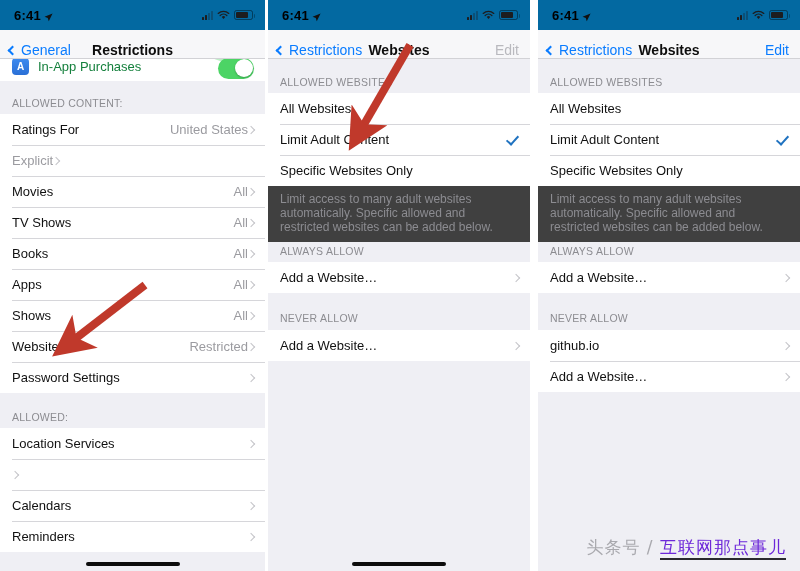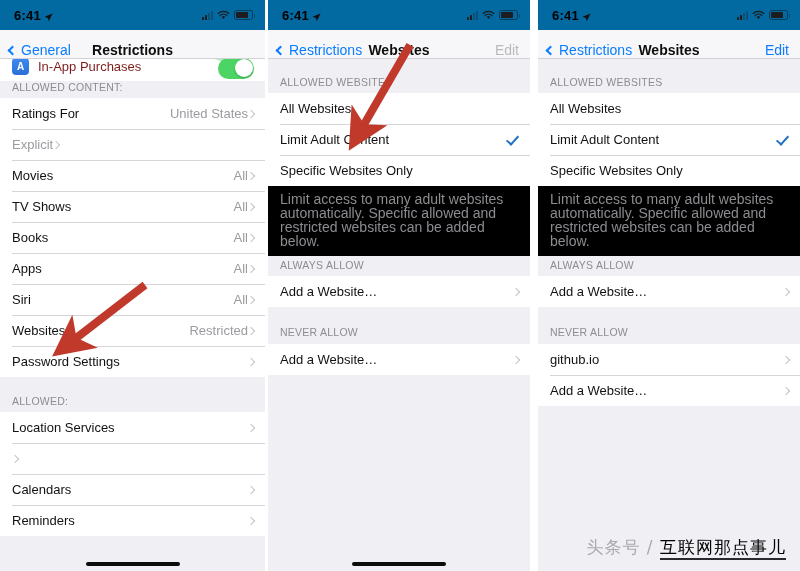--- a/index.html
+++ b/index.html
@@ -189,25 +189,25 @@
   .check::after {
     content: "";
     position: absolute;
     left: 3px; top: 0px;
     width: 5px; height: 10px;
     border-right: 2px solid #1f72c0;
     border-bottom: 2px solid #1f72c0;
     transform: rotate(42deg);
   }
   .footnote {
-    font-size: 14px;
+    font-size: 12px;
     line-height: 14px;
     color: #8c8c91;
     padding: 6px 14px 8px 12px;
-    background: #000000;
+    background: #404040;
   }
   .spacer { background: #efeff4; }
 
   
   .partial-row {
     height: 22px;
     background: #fff;
     display: flex;
     align-items: center;
     padding: 0 11px 0 12px;
@@ -229,21 +229,21 @@
     left: 0; right: 0; top: 1px;
     text-align: center;
     color: #fff;
     font-size: 10px;
     font-weight: bold;
     line-height: 15px;
   }
   .partial-row .label {
     flex: 1;
     font-size: 13px;
-    color: #7f1d1d;
+    color: #15803d;
     margin-top: -8px;
     white-space: nowrap;
   }
   .toggle {
     width: 36px; height: 21px;
     border-radius: 11px;
     background: #4cd465;
     position: relative;
     flex: 0 0 auto;
     margin-top: -4px;
@@ -292,21 +292,21 @@
     right: 14px;
     bottom: 12px;
     font-family: "DejaVu Sans", sans-serif;
     font-size: 17px;
     color: #a9a9ae;
     letter-spacing: 1px;
     white-space: nowrap;
     z-index: 25;
   }
   .watermark .wm-b {
-    color: #000000;
+    color: #6d28d9;
     border-bottom: 2px solid #2a2a2e;
     padding-bottom: 1px;
   }
 </style>
 </head>
 <body>
 
 <div class="stage">
 
   <div class="phone p1">
@@ -351,21 +351,21 @@
     <div class="content">
 
       <div class="partial-row">
         <span class="app-icon"></span>
         <span class="label">In-App Purchases</span>
         <span class="toggle">
             <span class="knob"></span>
           </span>
       </div>
 
-      <div class="group-header" style="height:17px">ALLOWED CONTENT:</div>
+      <div class="group-header" style="height:33px">ALLOWED CONTENT:</div>
 
       <div class="rows">
         <div class="row">
           <span class="label">Ratings For</span>
           <span class="value">United States</span>
           <i class="chev"></i>
         </div>
         <div class="row">
           <span class="value">Explicit</span>
           <i class="chev"></i>
@@ -384,21 +384,21 @@
           <span class="label">Books</span>
           <span class="value">All</span>
           <i class="chev"></i>
         </div>
         <div class="row">
           <span class="label">Apps</span>
           <span class="value">All</span>
           <i class="chev"></i>
         </div>
         <div class="row">
-          <span class="label">Siri</span>
+          <span class="label">Shows</span>
           <span class="value">All</span>
           <i class="chev"></i>
         </div>
         <div class="row">
           <span class="label">Websites</span>
           <span class="value">Restricted</span>
           <i class="chev"></i>
         </div>
         <div class="row">
           <span class="label">Password Settings</span>

